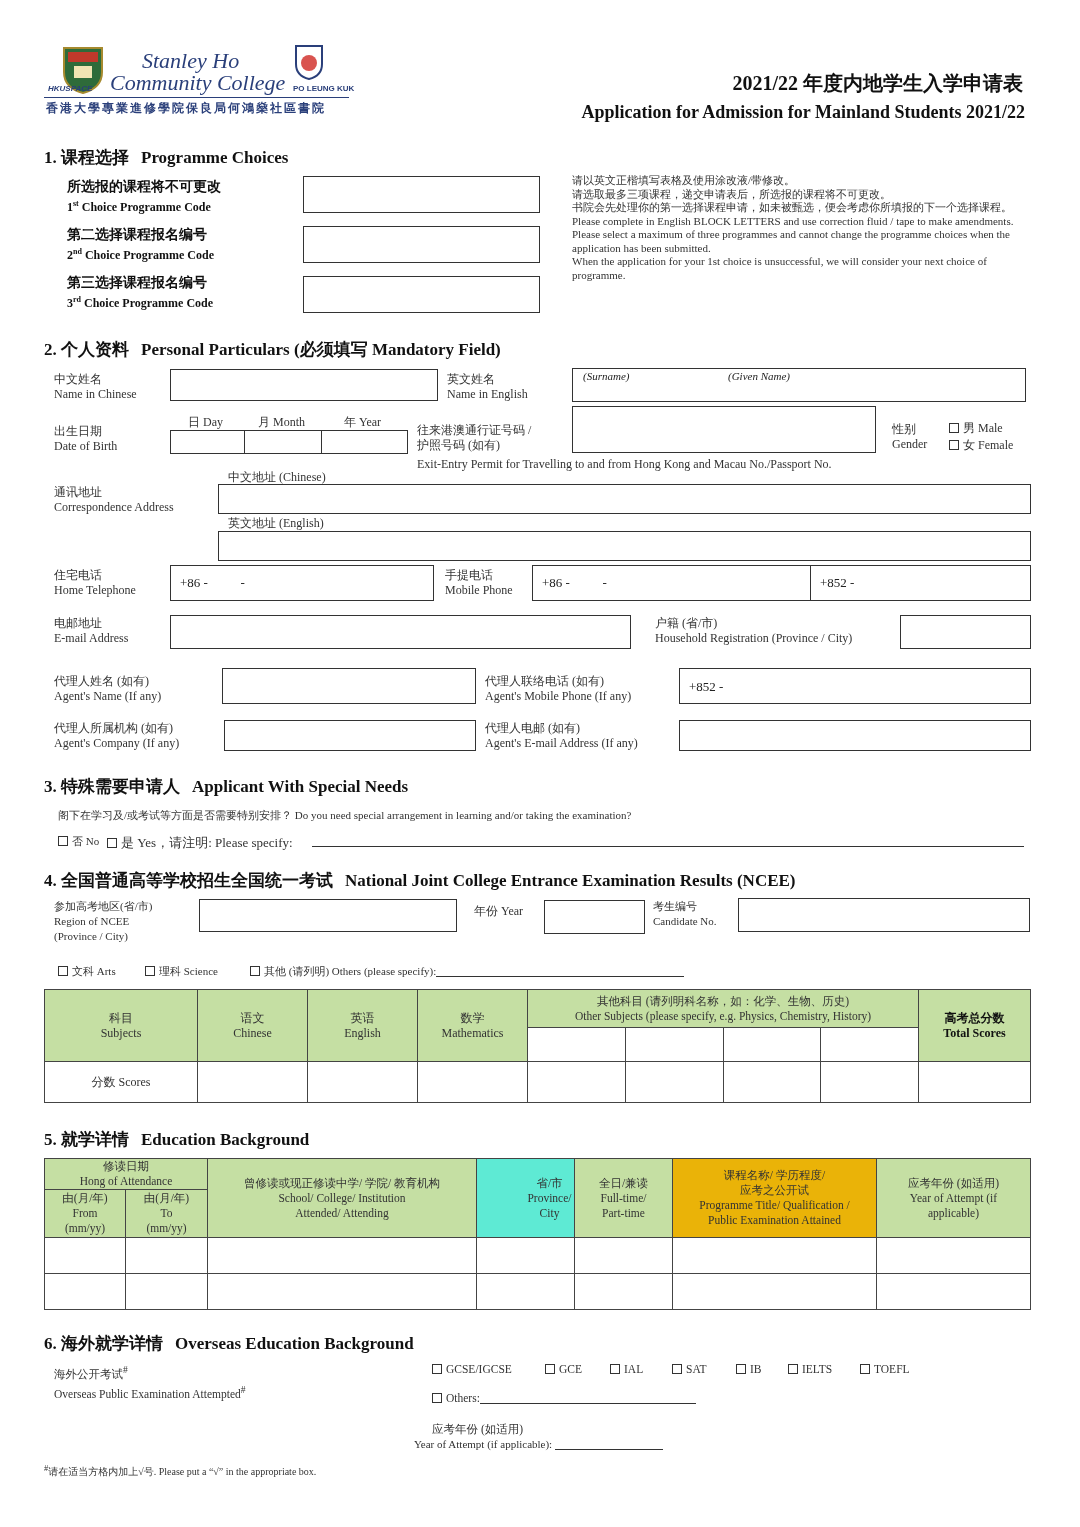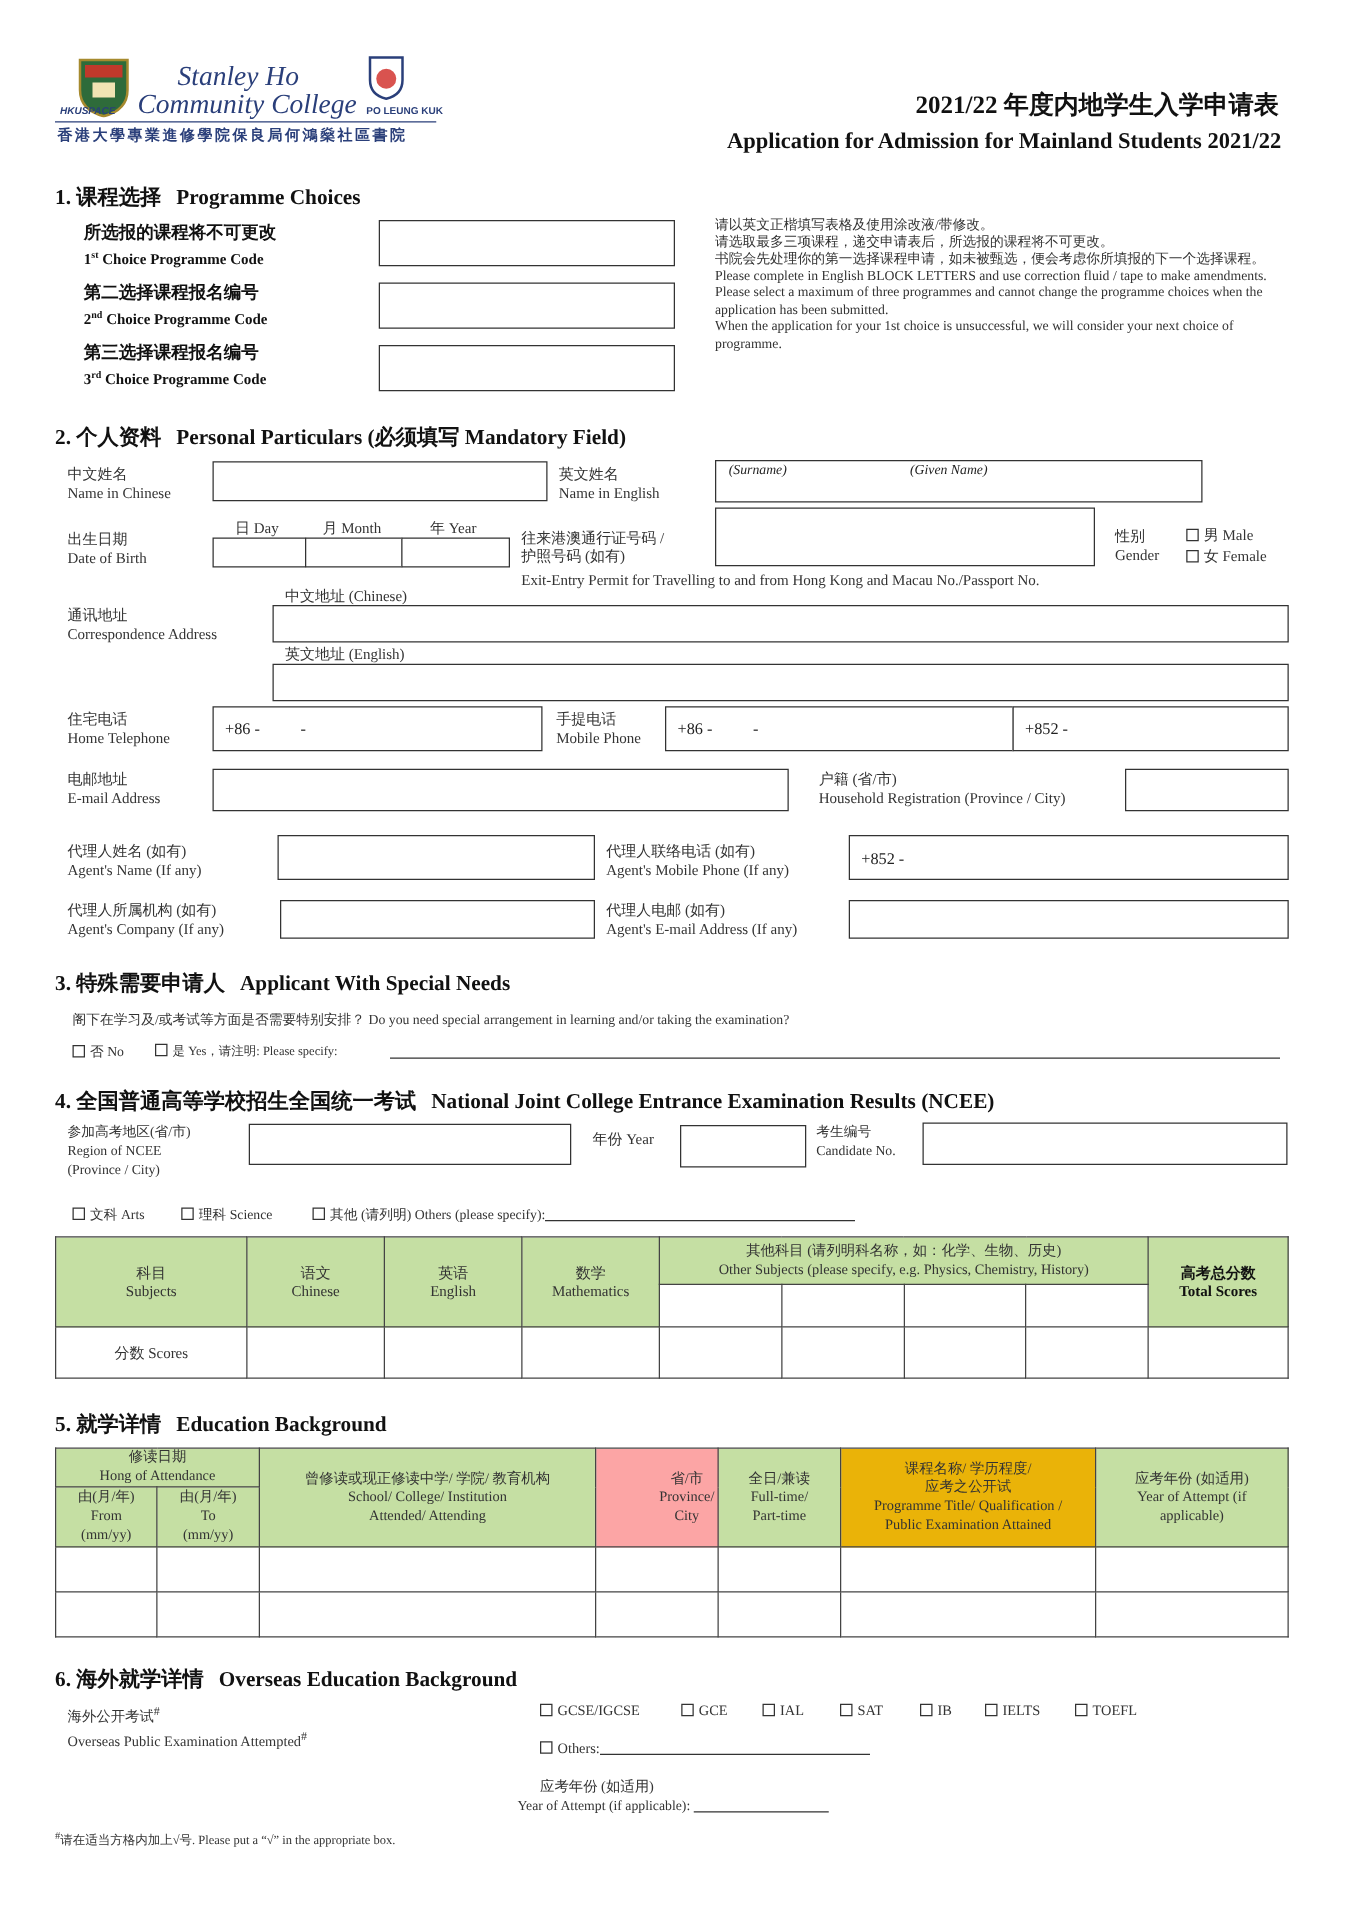--- a/index.html
+++ b/index.html
@@ -63,21 +63,21 @@
   <div>Please select a maximum of three programmes and cannot change the programme choices when the application has been submitted.</div>
   <div>When the application for your 1st choice is unsuccessful, we will consider your next choice of programme.</div>
 </div>
 
 <div class="sec-title" style="left:44px;top:338px">
   <span>2.</span> <span>个人资料</span><span class="en">Personal Particulars (必须填写 Mandatory Field)</span>
 </div>
 <div class="lbl" style="left:54px;top:372px"><span class="cn">中文姓名</span><span>Name in Chinese</span></div>
 <div class="box" style="left:170px;top:369px;width:268px;height:32px"></div>
 <div class="lbl" style="left:447px;top:372px"><span class="cn">英文姓名</span><span>Name in English</span></div>
-<div class="box" style="left:572px;top:368px;width:390px;height:34px">
+<div class="box" style="left:572px;top:368px;width:454px;height:34px">
   <span class="abs" style="left:10px;top:1px;font-size:11px;font-style:italic">(Surname)</span>
   <span class="abs" style="left:155px;top:1px;font-size:11px;font-style:italic">(Given Name)</span>
 </div>
 
 <div class="lbl" style="left:54px;top:424px"><span class="cn">出生日期</span><span>Date of Birth</span></div>
 <div class="inline-txt" style="left:188px;top:414px">日 Day</div>
 <div class="inline-txt" style="left:258px;top:414px">月 Month</div>
 <div class="inline-txt" style="left:344px;top:414px">年 Year</div>
 <div class="box" style="left:170px;top:430px;width:75px;height:24px"></div>
 <div class="box" style="left:244px;top:430px;width:78px;height:24px"></div>
@@ -122,21 +122,21 @@
 <div class="lbl" style="left:54px;top:721px"><span class="cn">代理人所属机构 (如有)</span><span>Agent's Company (If any)</span></div>
 <div class="box" style="left:224px;top:720px;width:252px;height:31px"></div>
 <div class="lbl" style="left:485px;top:721px"><span class="cn">代理人电邮 (如有)</span><span>Agent's E-mail Address (If any)</span></div>
 <div class="box" style="left:679px;top:720px;width:352px;height:31px"></div>
 
 <div class="sec-title" style="left:44px;top:775px">
   <span>3.</span> <span>特殊需要申请人</span><span class="en">Applicant With Special Needs</span>
 </div>
 <div class="inline-txt" style="left:58px;top:808px;font-size:11px">阁下在学习及/或考试等方面是否需要特别安排？ Do you need special arrangement in learning and/or taking the examination?</div>
 <div class="inline-txt" style="left:58px;top:834px;font-size:11px"><span class="chk"></span><span>否 No</span></div>
-<div class="inline-txt" style="left:124px;top:834px;font-size:10px"><span class="chk"></span><span>是 Yes，请注明: Please specify:</span></div>
+<div class="inline-txt" style="left:107px;top:834px;font-size:13px"><span class="chk"></span><span>是 Yes，请注明: Please specify:</span></div>
 <div class="abs" style="left:312px;top:846px;width:712px;border-bottom:1px solid #333"></div>
 
 <div class="sec-title" style="left:44px;top:869px">
   <span>4.</span> <span>全国普通高等学校招生全国统一考试</span><span class="en">National Joint College Entrance Examination Results (NCEE)</span>
 </div>
 <div class="lbl" style="left:54px;top:899px;font-size:11px"><span class="cn">参加高考地区(省/市)</span><span class="cn">Region of NCEE</span><span>(Province / City)</span></div>
 <div class="box" style="left:199px;top:899px;width:258px;height:33px"></div>
 <div class="inline-txt" style="left:474px;top:903px;font-size:12px">年份 Year</div>
 <div class="box" style="left:544px;top:900px;width:101px;height:34px"></div>
 <div class="lbl" style="left:653px;top:899px;font-size:11px"><span class="cn">考生编号</span><span>Candidate No.</span></div>
@@ -177,21 +177,21 @@
   </table>
 
 <div class="sec-title" style="left:44px;top:1128px">
   <span>5.</span> <span>就学详情</span><span class="en">Education Background</span>
 </div>
 <table class="grid" style="left:44px;top:1158px;width:987px;height:152px;font-size:11.5px">
   <tbody>
       <tr style="height:31px">
     <td class="h" colspan="2" style="background: rgb(197, 223, 163);"><span>修读日期</span><br><span>Hong of Attendance</span></td>
     <td class="h" rowspan="2" style="width: 269px; background: rgb(197, 223, 163);"><span>曾修读或现正修读中学/ 学院/ 教育机构</span><br><span>School/ College/ Institution</span><br><span>Attended/ Attending</span></td>
-    <td class="h" rowspan="2" style="width: 98px; background: #fca5a5; padding-left: 48px;"><span>省/市</span><br><span>Province/ City</span></td>
+    <td class="h" rowspan="2" style="width: 98px; background: #5eead4; padding-left: 48px;"><span>省/市</span><br><span>Province/ City</span></td>
     <td class="h" rowspan="2" style="width: 98px; background: rgb(197, 223, 163);"><span>全日/兼读</span><br><span>Full-time/</span><br><span>Part-time</span></td>
     <td class="h" rowspan="2" style="width: 204px; background: #eab308;"><span>课程名称/ 学历程度/</span><br><span>应考之公开试</span><br><span>Programme Title/ Qualification /</span><br><span>Public Examination Attained</span></td>
     <td class="h" rowspan="2" style="width: 154px; background: rgb(197, 223, 163);"><span>应考年份 (如适用)</span><br><span>Year of Attempt (if</span><br><span>applicable)</span></td>
   </tr>
   <tr style="height:48px">
     <td class="h" style="width: 81px; background: rgb(197, 223, 163);"><span>由(月/年)</span><br><span>From</span><br><span>(mm/yy)</span></td>
     <td class="h" style="width: 82px; background: rgb(197, 223, 163);"><span>由(月/年)</span><br><span>To</span><br><span>(mm/yy)</span></td>
   </tr>
   <tr style="height:36px">
     <td></td>

